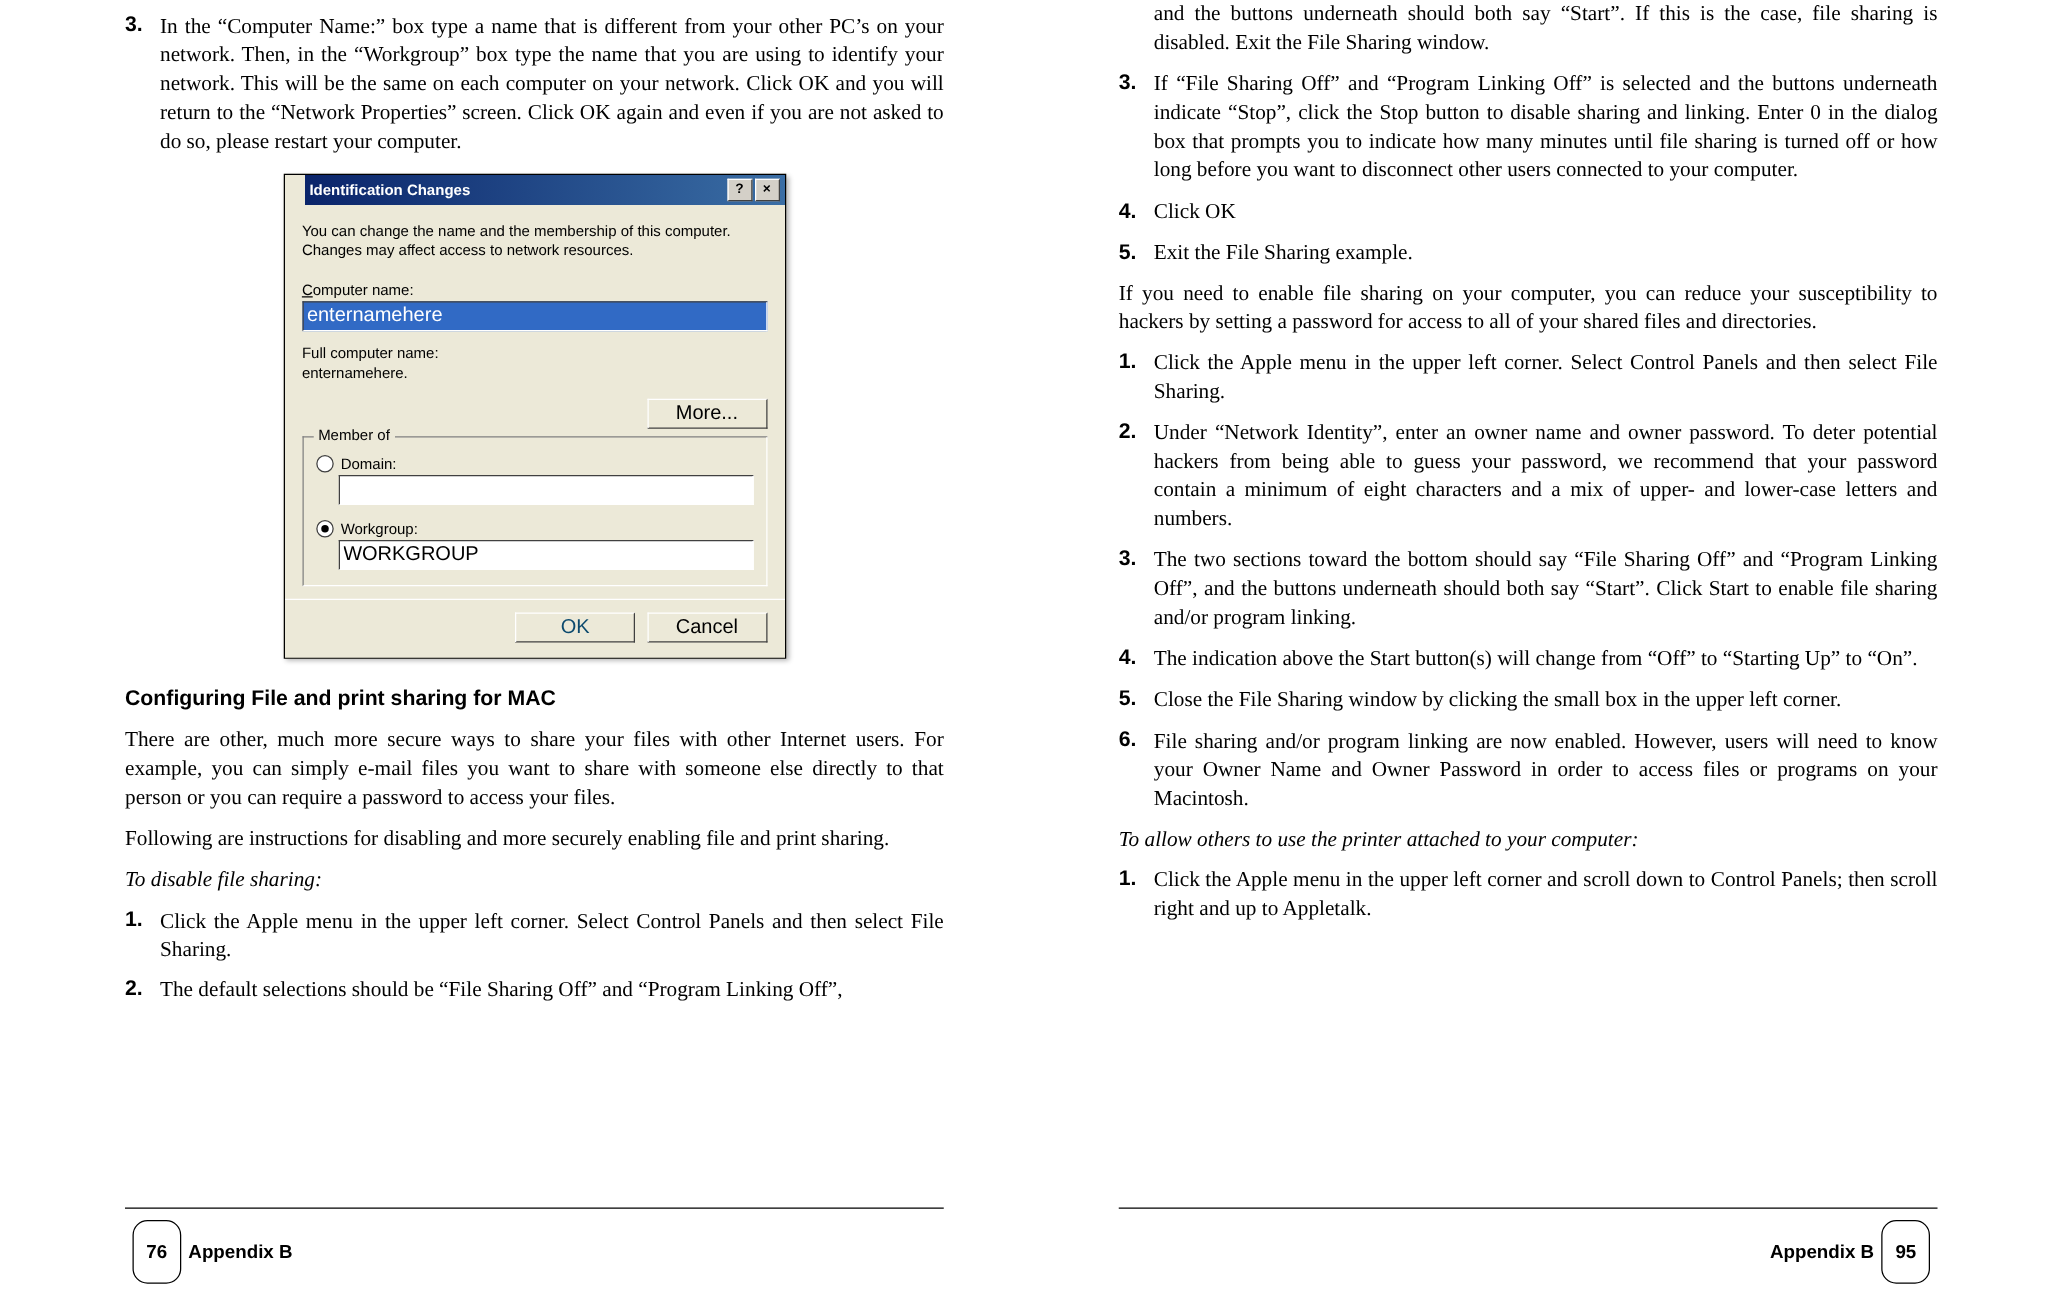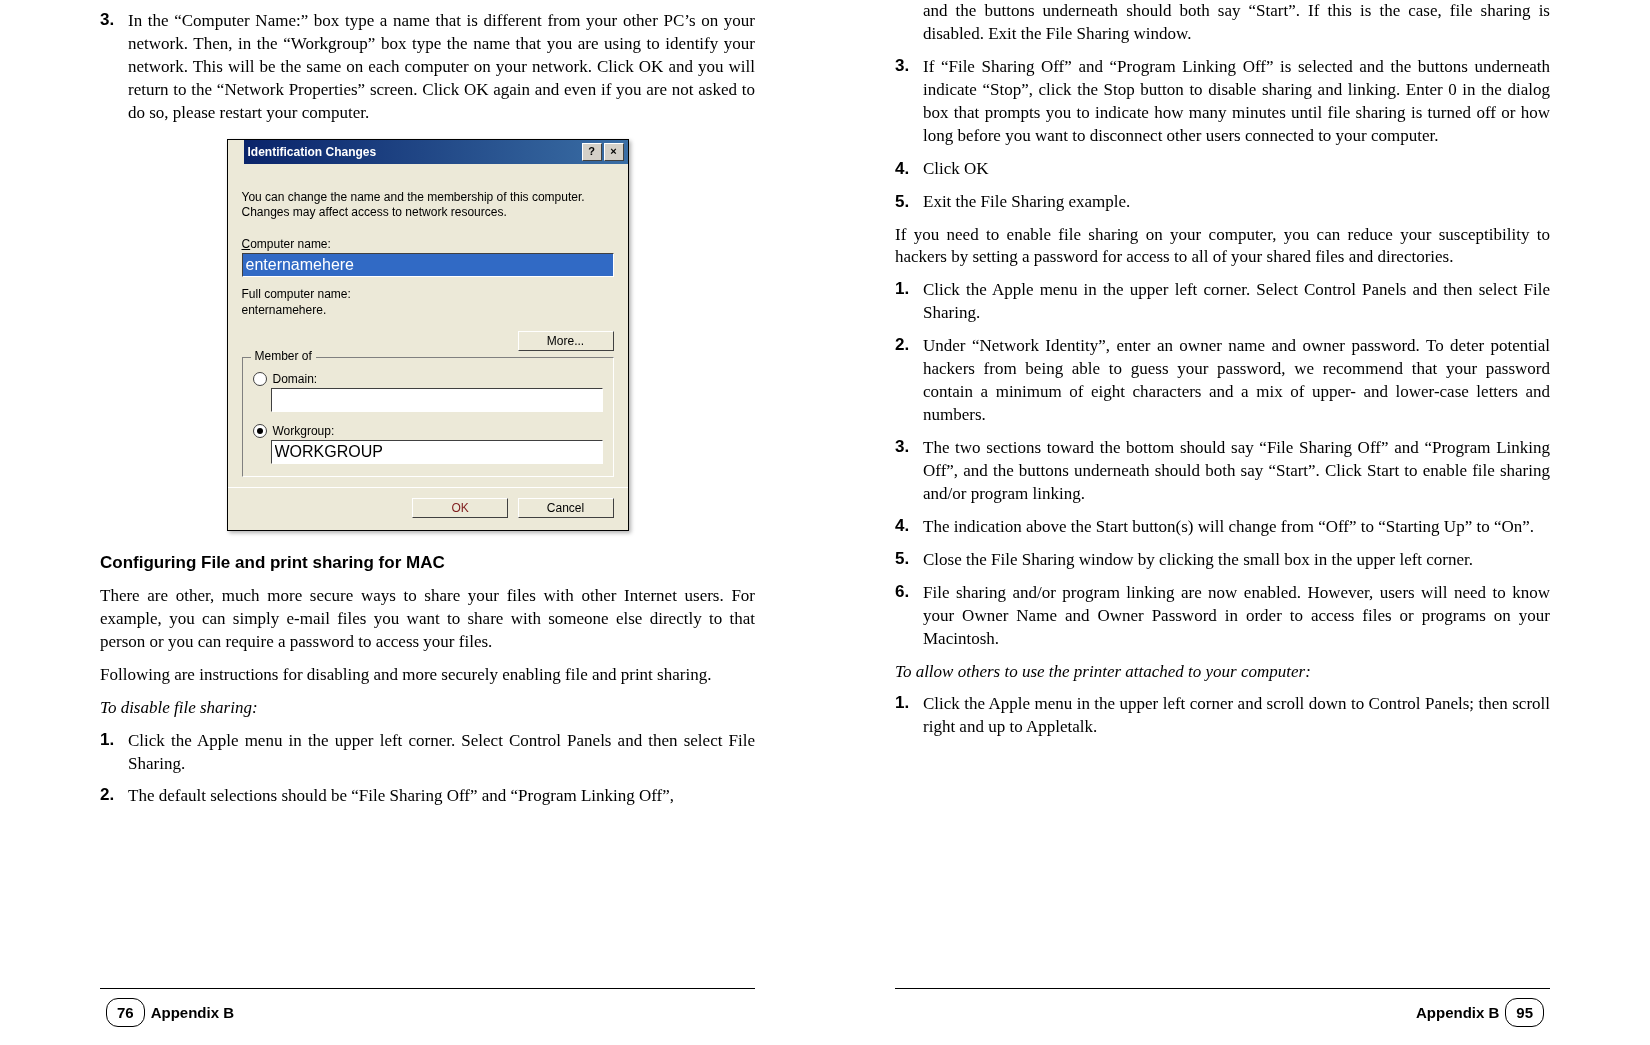--- a/index.html
+++ b/index.html
@@ -37,21 +37,21 @@
     font-size: 15px;
     font-weight: bold;
     display: flex;
     align-items: center;
   }
   .footer-left { justify-content: flex-start; padding-left: 100px; }
   .footer-right { justify-content: flex-end; padding-right: 100px; }
   .page-num-box {
     border: 1.5px solid #000;
     border-radius: 12px;
-    padding: 5px 10px;
+    padding: 16px 10px;
     font-weight: bold;
     margin: 0 6px;
   }
   .hr { border-top: 1.5px solid #000; margin: 0 0 6px 0; }
 
   
   .dialog-wrap { display: flex; justify-content: center; margin: 14px 0 18px 0; }
   .dialog {
     width: 400px;
     font-family: Tahoma, Arial, sans-serif;
@@ -74,48 +74,48 @@
   .titlebtn {
     width: 18px; height: 16px;
     background: #d4d0c8;
     border: 1px solid #fff;
     border-right-color: #404040; border-bottom-color: #404040;
     margin-left: 2px;
     font-size: 11px; line-height: 14px; text-align: center; color: #000;
     font-weight: bold;
     font-family: Arial, sans-serif;
   }
-  .dlg-body { padding: 26px 14px 10px 14px; color: #000; }
+  .dlg-body { padding: 14px 14px 10px 14px; color: #000; }
   .dlg-text { font-size: 12px; line-height: 1.3; margin-bottom: 16px; }
   .dlg-label { font-size: 12px; margin: 4px 0 2px 0; }
   .dlg-label .ul { text-decoration: underline; }
   .dlg-input {
     width: 100%; box-sizing: border-box;
     border: 1px solid #808080;
     border-top-color: #404040; border-left-color: #404040;
     border-right-color: #fff; border-bottom-color: #fff;
     background: #fff; padding: 2px 3px; font-size: 16px;
     font-family: Tahoma, Arial, sans-serif;
   }
   .dlg-input.sel { background: #316ac5; color: #fff; }
   .dlg-static { font-size: 12px; margin: 2px 0 14px 0; }
   .dlg-btnrow { text-align: right; margin: 8px 0 4px 0; }
   .dlg-btnrow2 { text-align: right; padding: 10px 14px 12px 14px; border-top: 1px solid #fff; background:#ece9d8; }
   .dlg-btn {
     display: inline-block;
     min-width: 74px;
     text-align: center;
     padding: 2px 10px;
-    font-size: 12px;
+    font-size: 16px;
     background: #ece9d8;
     border: 1px solid #fff;
     border-right-color: #404040; border-bottom-color: #404040;
     margin-left: 6px;
   }
-  .dlg-btn.disabled { color: #7f1d1d; }
+  .dlg-btn.disabled { color: #0c4a6e; }
   .fieldset {
     border: 1px solid #808080;
     border-right-color: #fff; border-bottom-color: #fff;
     padding: 8px 10px 12px 10px;
     margin-top: 6px;
     position: relative;
   }
   .fieldset .legend {
     position: absolute; top: -9px; left: 8px;
     background: #ece9d8; padding: 0 4px; font-size: 12px;

